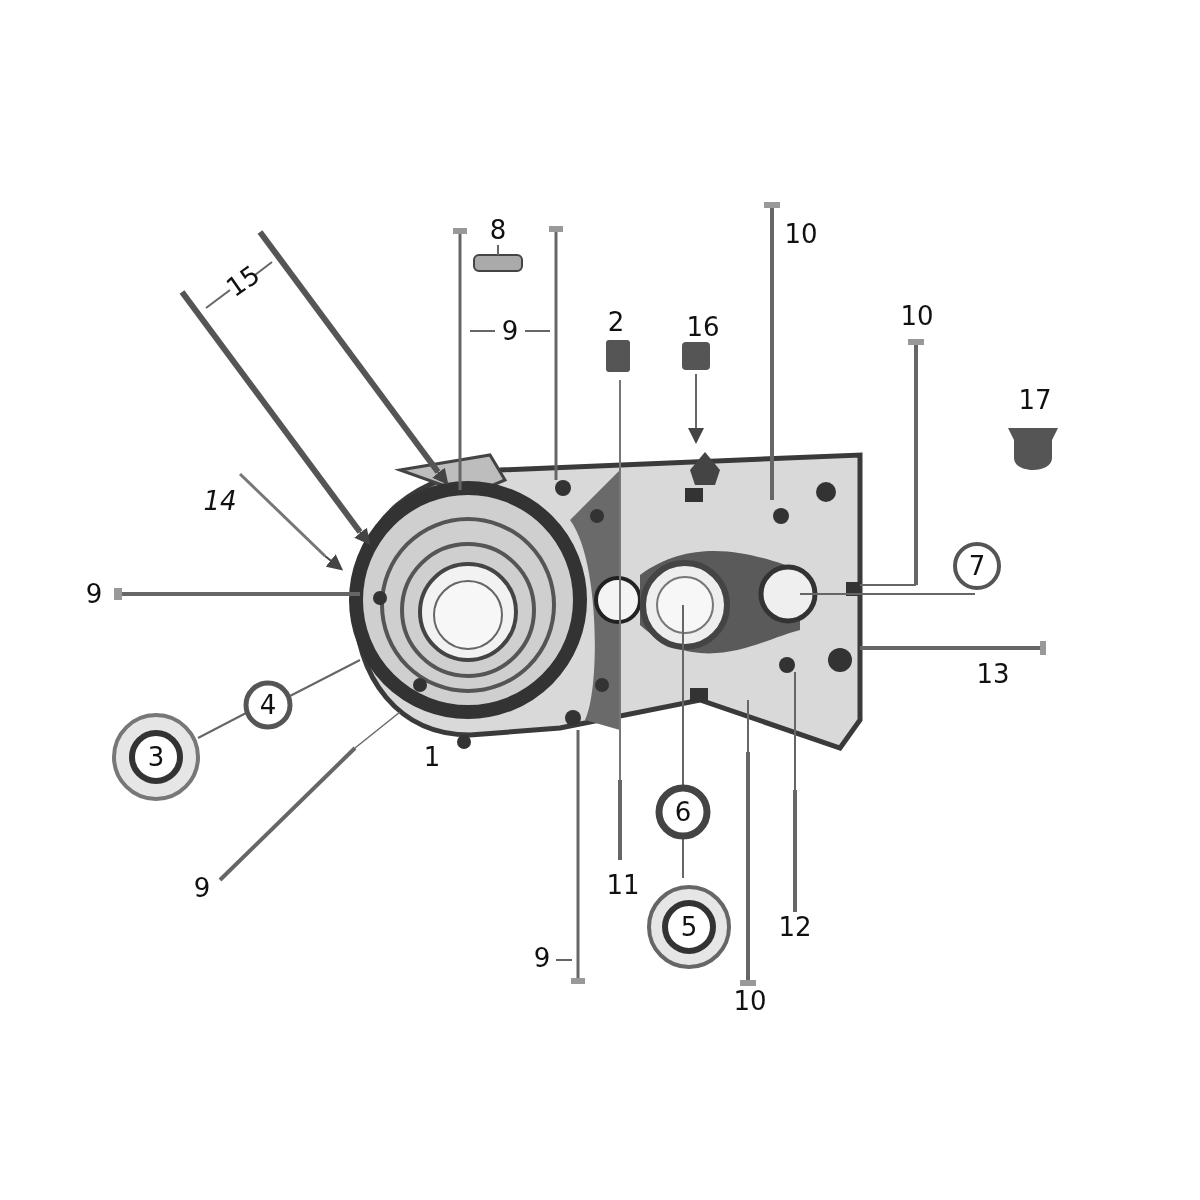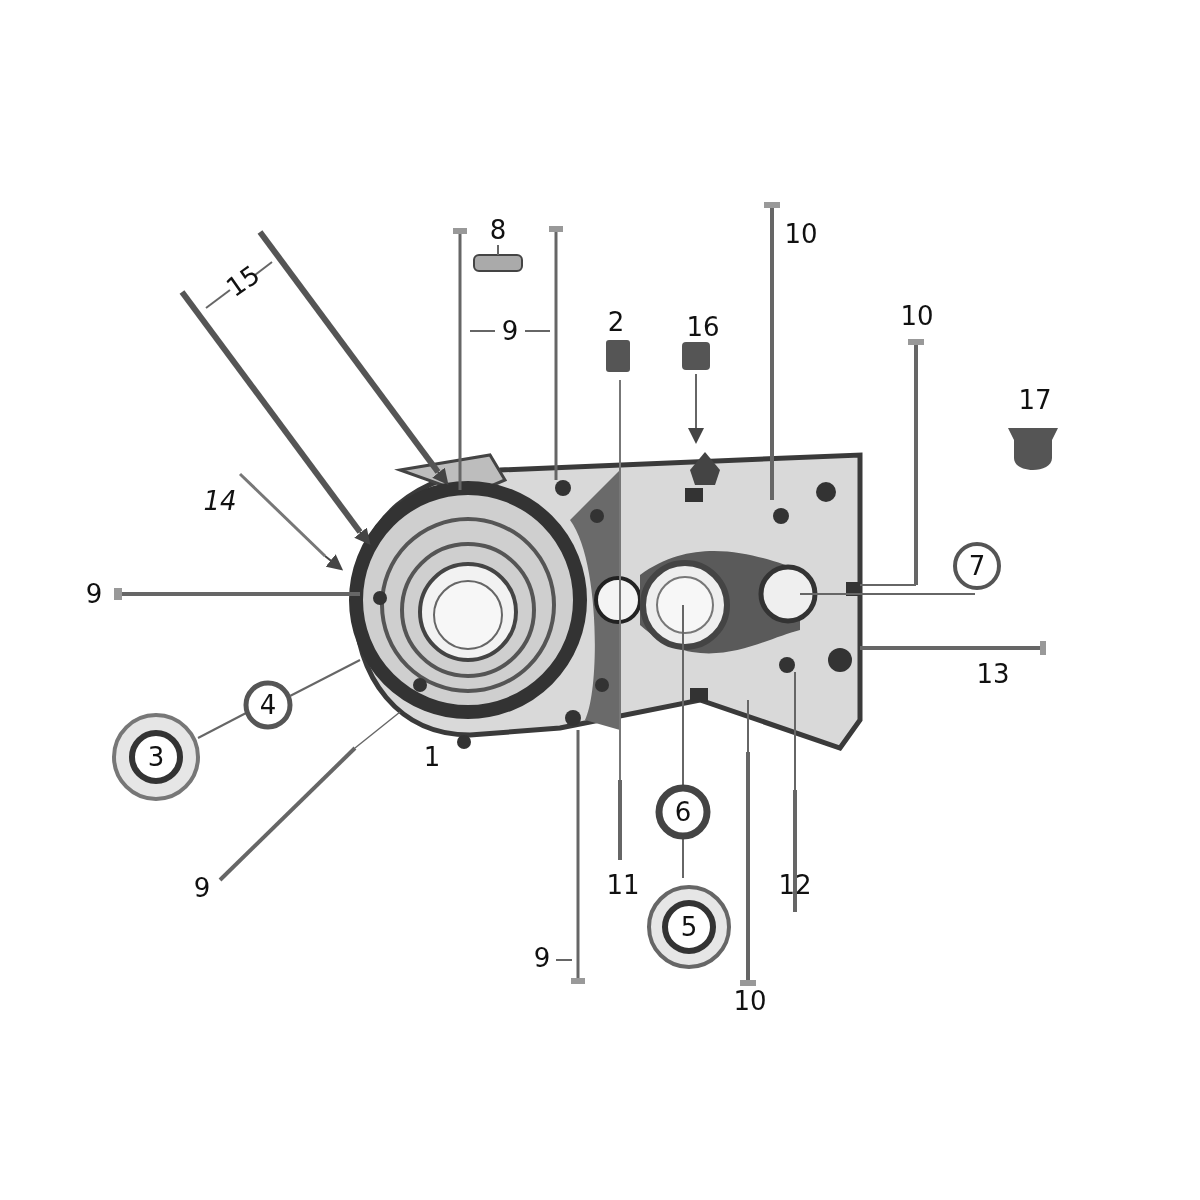--- a/index.html
+++ b/index.html
@@ -148,18 +148,18 @@
 <div class="lbl" style="left:977px;top:566px;">7</div>
 <div class="lbl" style="left:498px;top:230px;">8</div>
 <div class="lbl" style="left:510px;top:331px;">9</div>
 <div class="lbl" style="left:94px;top:594px;">9</div>
 <div class="lbl" style="left:202px;top:888px;">9</div>
 <div class="lbl" style="left:542px;top:958px;">9</div>
 <div class="lbl" style="left:801px;top:234px;">10</div>
 <div class="lbl" style="left:917px;top:316px;">10</div>
 <div class="lbl" style="left:750px;top:1001px;">10</div>
 <div class="lbl" style="left:623px;top:885px;">11</div>
-<div class="lbl" style="left:795px;top:885px;">12</div>
+<div class="lbl" style="left:795px;top:927px;">12</div>
 <div class="lbl" style="left:993px;top:674px;text-align:right;">13</div>
 <div class="lbl" style="left:220px;top:501px;font-style:italic;">14</div>
 <div class="lbl" style="left:243px;top:281px;transform:translate(-50%,-50%) rotate(-35deg);">15</div>
 <div class="lbl" style="left:697px;top:327px;margin-left:6px;">16</div>
 <div class="lbl" style="left:1035px;top:400px;text-align:right;">17</div>
 
 </body></html>

